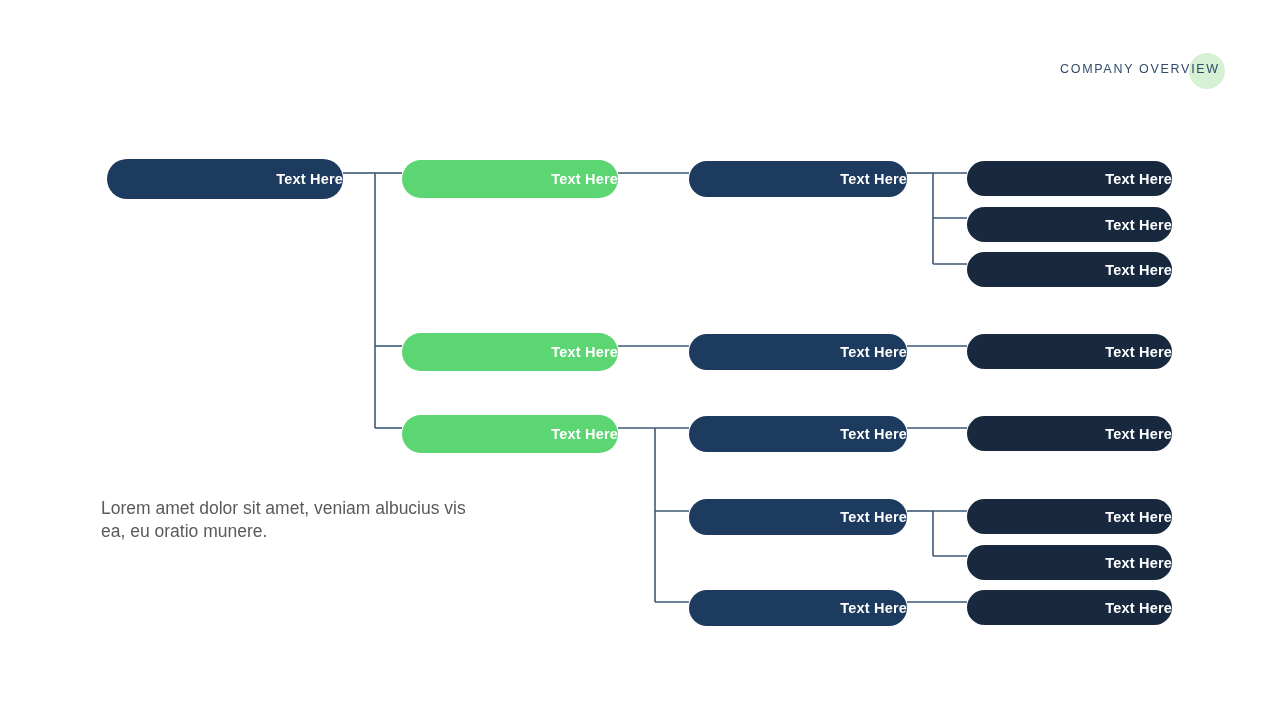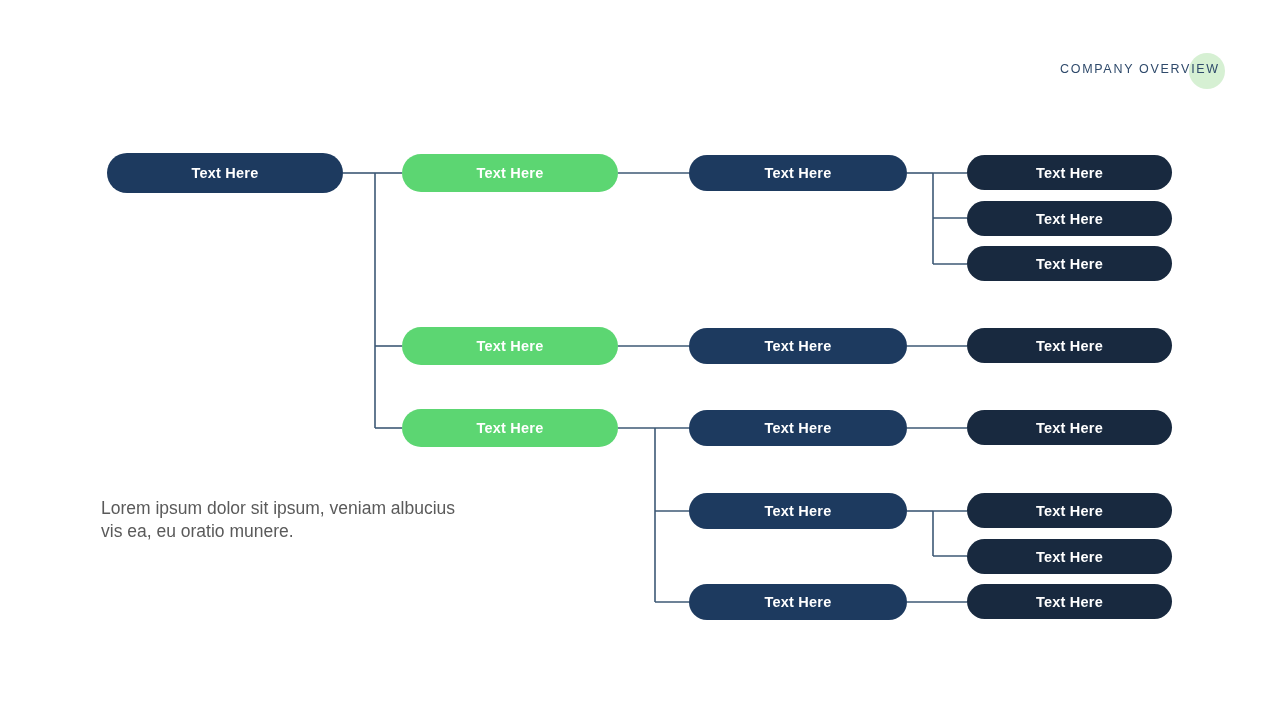--- a/index.html
+++ b/index.html
@@ -74,29 +74,30 @@
     width: 1280px;
     height: 720px;
     z-index: 1;
   }
 
   
   .node {
     position: absolute;
     display: flex;
     align-items: center;
-    justify-content: center;
+    justify-content: flex-end;
     border-radius: 999px;
     color: #ffffff;
     font-size: 14.5px;
     font-weight: bold;
     letter-spacing: 0.2px;
     font-family: "Liberation Sans", sans-serif;
     z-index: 2;
     box-sizing: border-box;
+    margin-top: 6px;
   }
   .node.navy    { background: #1d3a5f; }
   .node.green   { background: #5cd672; }
   .node.deep    { background: #18293f; }
 </style>
 </head>
 <body>
 
 <div id="slide">
 
@@ -177,15 +178,15 @@
         <span>Text Here</span>
       </div>
       <div class="node deep" style="left: 967px; top: 539px; width: 205px; height: 35px;">
         <span>Text Here</span>
       </div>
       <div class="node deep" style="left: 967px; top: 584px; width: 205px; height: 35px;">
         <span>Text Here</span>
       </div>
     </div>
 
-  <div class="lorem">Lorem ipsum dolor sit ipsum, veniam albucius vis ea, eu oratio munere.</div>
+  <div class="lorem">Lorem amet dolor sit amet, veniam albucius vis ea, eu oratio munere.</div>
 
 </div>
 
 </body></html>

